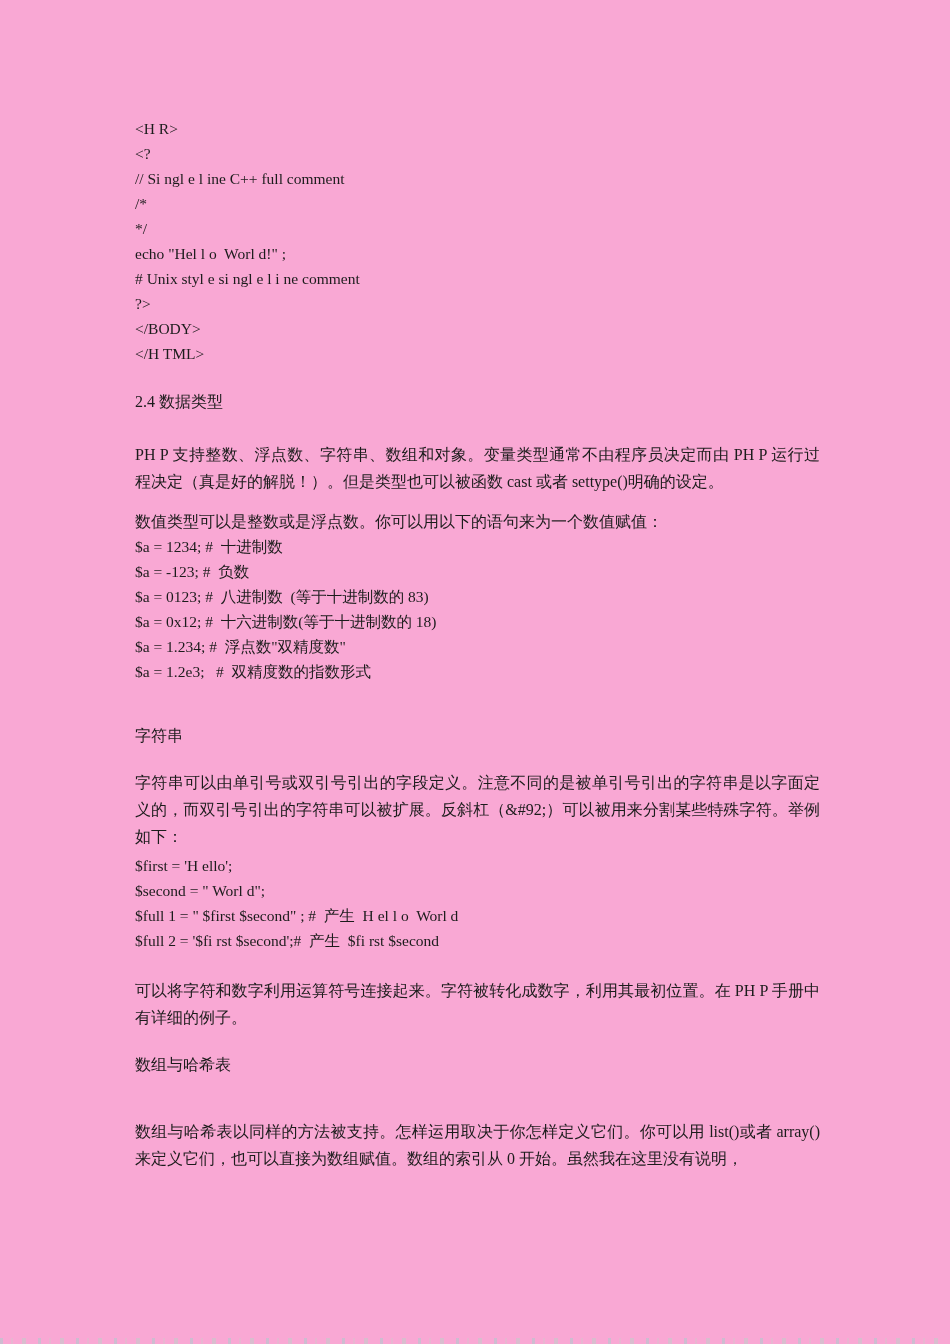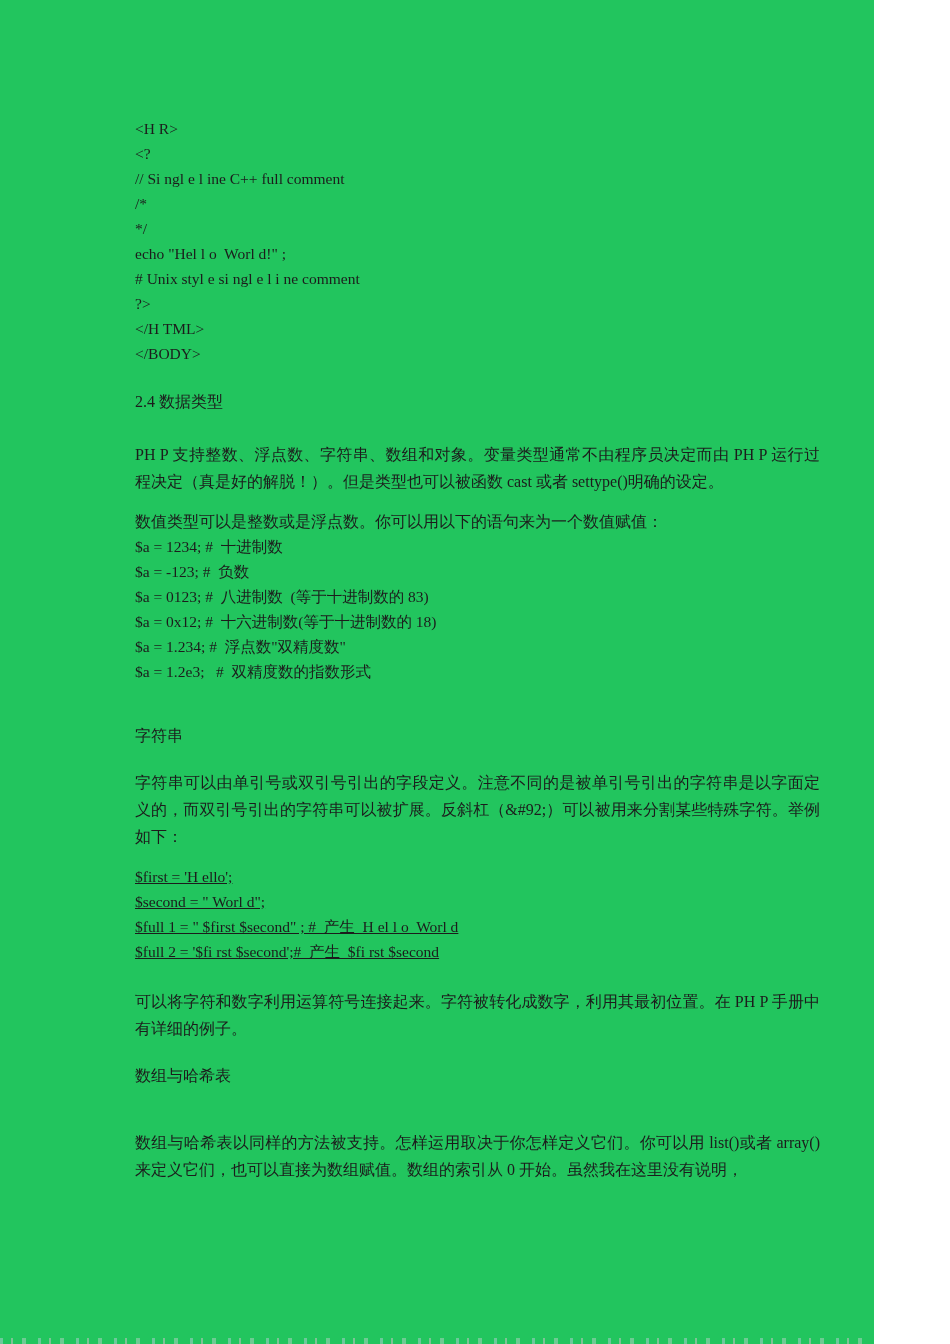--- a/index.html
+++ b/index.html
@@ -2,23 +2,23 @@
 <html><head>
 <meta charset="utf-8">
 <style>
   html, body {
     margin: 0;
     padding: 0;
     background: #ffffff;
   }
   .page {
     position: relative;
-    width: 874px;
+    width: 950px;
     height: 1344px;
-    background: #22c55e;
+    background: #f9a8d4;
     overflow: hidden;
     color: #1c1c1c;
     font-family: "Liberation Serif", "DejaVu Serif", serif;
   }
   .content {
     position: absolute;
     left: 135px;
     top: 116px;
     width: 685px;
   }
@@ -43,21 +43,21 @@
   }
 
   
   .sec-heading-24   { margin-top: 22px; }
   .sec-intro        { margin-top: 26px; }
   .num-heading      { margin-top: 24px; }
   .num-intro        { margin-top: 14px; font-size: 16px; line-height: 25px; }
   .num-code         { margin-top: 0; }
   .str-heading      { margin-top: 38px; }
   .str-intro        { margin-top: 20px; }
-  .str-code         { margin-top: 14px; text-decoration: underline; }
+  .str-code         { margin-top: 3px; }
   .str-note         { margin-top: 24px; }
   .arr-heading      { margin-top: 20px; }
   .arr-intro        { margin-top: 40px; }
 
   
   .clipped-line {
     position: absolute;
     left: 0;
     bottom: 0;
     width: 950px;
@@ -80,22 +80,22 @@
 
     <div class="code-block">
         <div class="code-line">&lt;H R&gt;</div>
         <div class="code-line">&lt;?</div>
         <div class="code-line">// Si ngl e l ine C++ full comment</div>
         <div class="code-line">/*</div>
         <div class="code-line">*/</div>
         <div class="code-line">echo "Hel l o  Worl d!" ;</div>
         <div class="code-line"># Unix styl e si ngl e l i ne comment</div>
         <div class="code-line">?&gt;</div>
+        <div class="code-line">&lt;/BODY&gt;</div>
         <div class="code-line">&lt;/H TML&gt;</div>
-        <div class="code-line">&lt;/BODY&gt;</div>
       </div>
 
     <div class="heading sec-heading-24">2.4  数据类型</div>
 
     <p class="para sec-intro">PH P 支持整数、浮点数、字符串、数组和对象。变量类型通常不由程序员决定而由 PH P 运行过程决定（真是好的解脱！）。但是类型也可以被函数 cast 或者 settype()明确的设定。</p>
 
 
     <p class="para num-intro">数值类型可以是整数或是浮点数。你可以用以下的语句来为一个数值赋值：</p>
 
     <div class="code-block num-code">

